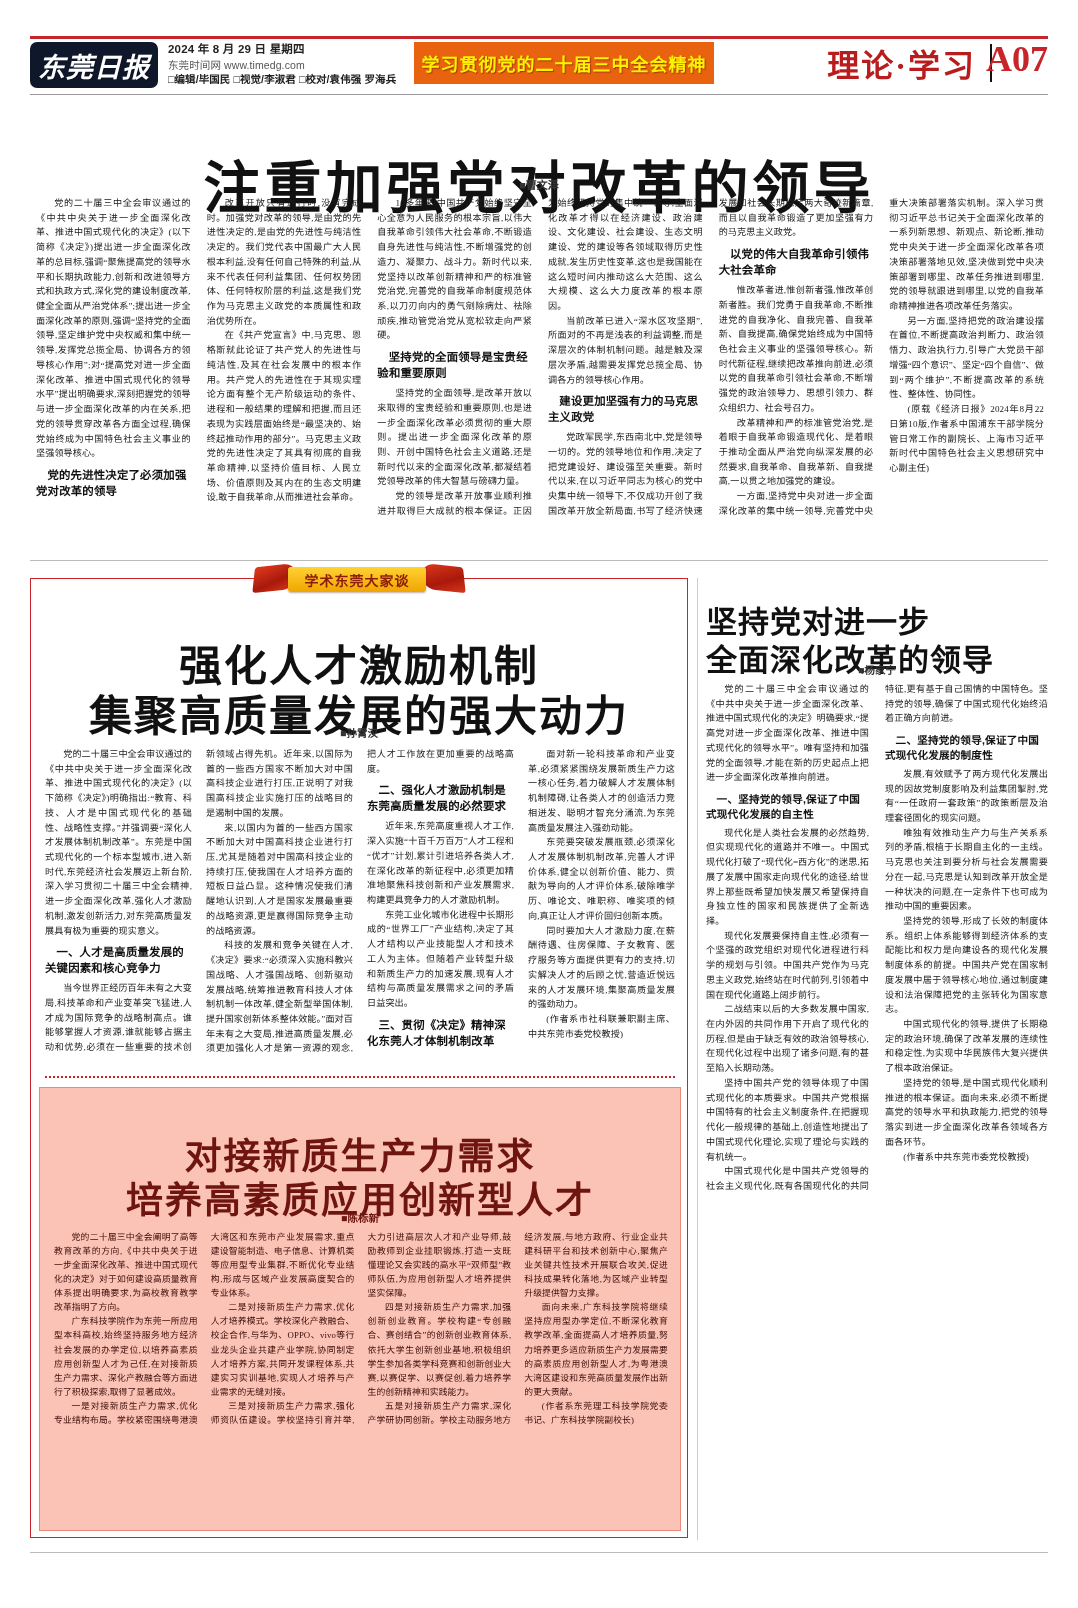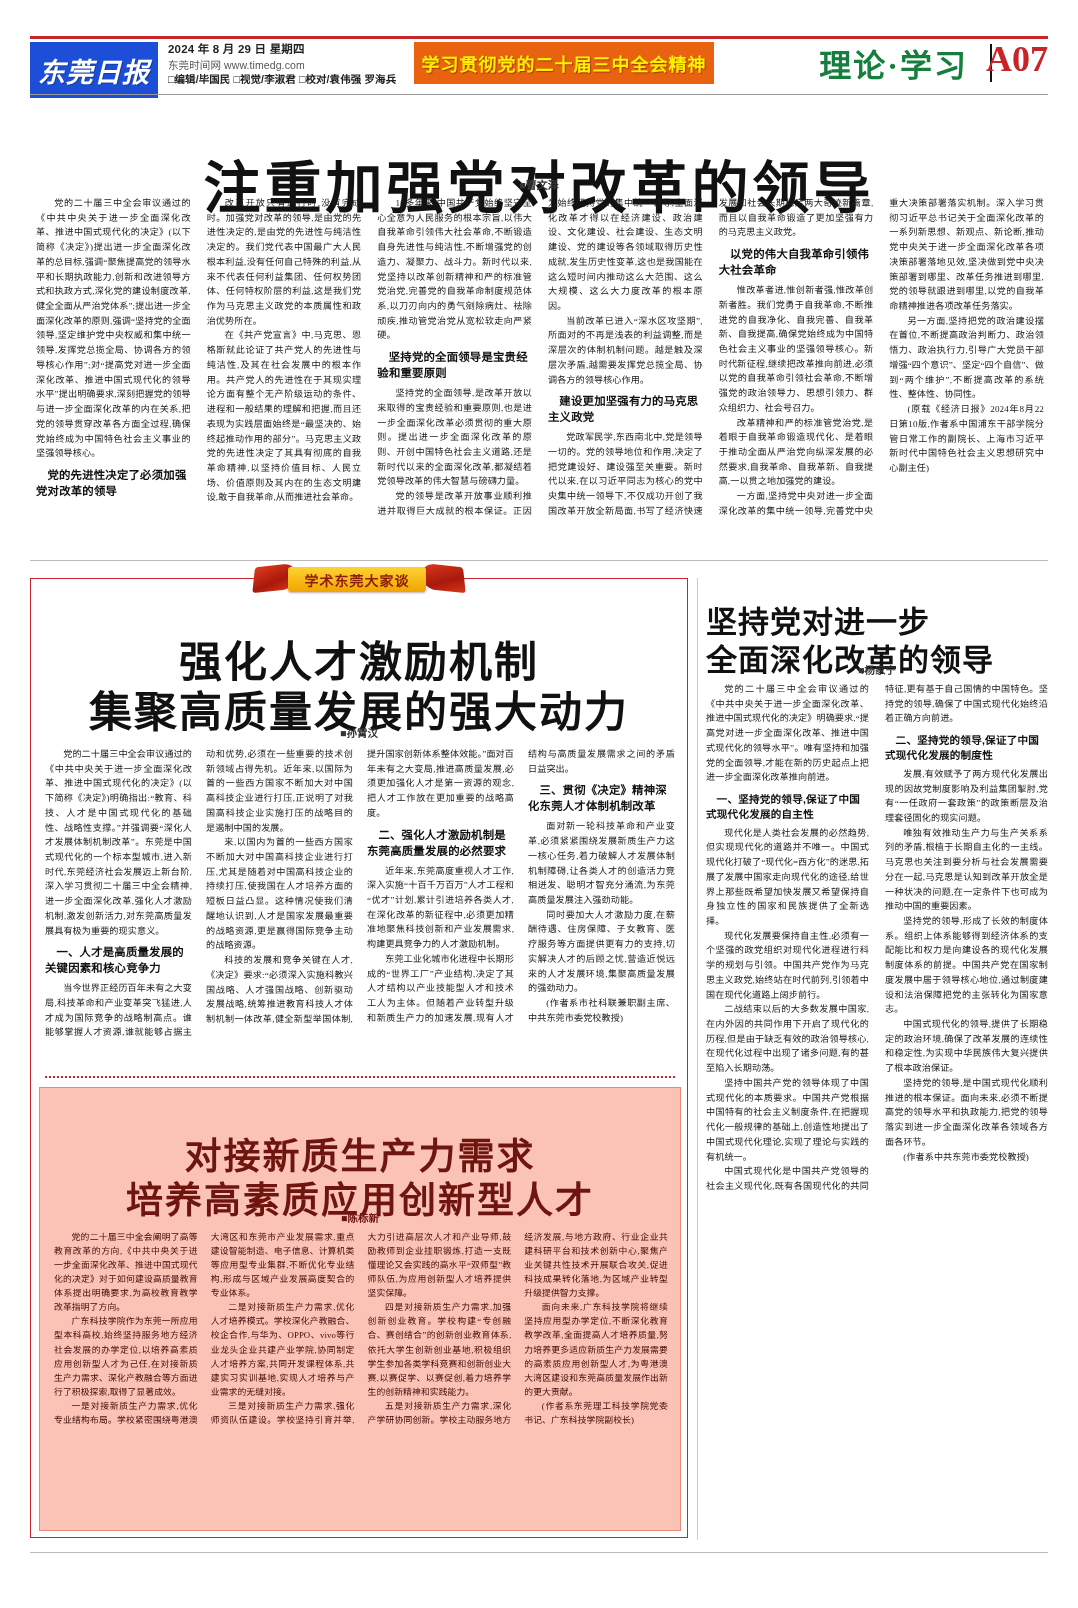--- a/index.html
+++ b/index.html
@@ -10,43 +10,44 @@
     font-family: "Liberation Serif", "DejaVu Serif", serif;
     color: #111;
     overflow: hidden;
   }
   .page { position: relative; width: 1078px; height: 1608px; padding: 0; }
 
   
   .masthead-rule-top { position:absolute; left:30px; top:36px; width:1018px; height:3px; background:#c4262c; }
   .masthead { position:absolute; left:30px; top:42px; width:1018px; height:48px; }
   .logo-box {
-    position:absolute; left:0; top:0; width:128px; height:56px;
-    background:#1d4ed8; color:#fff;
+    position:absolute; left:0; top:0; width:128px; height:46px;
+    background:#0f172a; color:#fff;
     display:flex; align-items:center; justify-content:center;
     font-family:"DejaVu Serif", serif; font-weight:700; font-size:27px;
     letter-spacing:1px; font-style:italic;
     text-shadow: 1px 1px 0 rgba(0,0,0,.25);
+    border-radius: 7px;
   }
   .pub-meta { position:absolute; left:138px; top:0px; line-height:1.38; }
   .pub-meta .l1 { font-family:"Liberation Sans", sans-serif; font-size:11.5px; font-weight:700; color:#222; letter-spacing:.2px; }
   .pub-meta .l2 { font-family:"Liberation Sans", sans-serif; font-size:10.5px; color:#555; letter-spacing:.1px; }
   .pub-meta .l3 { font-family:"Liberation Sans", sans-serif; font-size:10.5px; color:#222; font-weight:700; letter-spacing:.1px; }
   .campaign {
     position:absolute; left:384px; top:0px; width:300px; height:42px;
     background:#e8620f; color:#fff201;
     display:flex; align-items:center; justify-content:center;
     font-family:"Liberation Sans", sans-serif; font-weight:700; font-size:18px;
     letter-spacing:1px;
     text-shadow: 1px 1px 1px rgba(120,30,0,.6);
   }
   .section-name {
-    position:absolute; right:80px; top:-2px;
+    position:absolute; right:72px; top:-2px;
     font-family:"Liberation Serif", serif; font-weight:700; font-size:32px;
-    color:#15803d; letter-spacing:2px;
+    color:#b91c1c; letter-spacing:2px;
   }
   .sep-bar { position:absolute; right:56px; top:2px; width:2px; height:38px; background:#111; }
   .page-no {
     position:absolute; right:0px; top:-4px;
     font-family:"Liberation Serif", serif; font-weight:700; font-size:36px;
     color:#c8252b; letter-spacing:0px;
   }
   .masthead-rule-bot { position:absolute; left:30px; top:94px; width:1018px; height:1px; background:#999; }
 
   
@@ -102,21 +103,21 @@
     position:absolute; left:14px; top:6px; width:138px; height:25px;
     background:linear-gradient(180deg,#ffd233 0%, #f0a500 100%);
     border-radius:3px;
     display:flex; align-items:center; justify-content:center;
     font-family:"Liberation Sans", sans-serif; font-weight:700; font-size:14px;
     color:#8c1d09; letter-spacing:1px;
     box-shadow:0 1px 2px rgba(90,20,0,.35);
   }
   .a2-title {
     position:absolute; left:0; top:26px; width:100%;
-    text-align:center; font-family:Liberation Mono, monospace; font-weight:700;
+    text-align:center; font-family:Liberation Sans, sans-serif; font-weight:700;
     font-size:43px; line-height:1.18; letter-spacing:2px; color:#111;
   }
   .a2-byline {
     position:absolute; left:0; top:146px; width:100%; text-align:center;
     font-family:"Liberation Sans", sans-serif; font-size:10.5px; font-weight:700; color:#333;
   }
   .a2-body {
     position:absolute; left:14px; top:168px; width:630px; height:318px;
     column-count:4; column-gap:14px;
   }
@@ -233,20 +234,21 @@
       <p>党的二十届三中全会审议通过的《中共中央关于进一步全面深化改革、推进中国式现代化的决定》(以下简称《决定》)明确指出:“教育、科技、人才是中国式现代化的基础性、战略性支撑。”并强调要“深化人才发展体制机制改革”。东莞是中国式现代化的一个标本型城市,进入新时代,东莞经济社会发展迈上新台阶,深入学习贯彻二十届三中全会精神,进一步全面深化改革,强化人才激励机制,激发创新活力,对东莞高质量发展具有极为重要的现实意义。</p>
       <h3 class="sub-h">一、人才是高质量发展的关键因素和核心竞争力</h3>
       <p>当今世界正经历百年未有之大变局,科技革命和产业变革突飞猛进,人才成为国际竞争的战略制高点。谁能够掌握人才资源,谁就能够占据主动和优势,必须在一些重要的技术创新领域占得先机。近年来,以国际为首的一些西方国家不断加大对中国高科技企业进行打压,正说明了对我国高科技企业实施打压的战略目的是遏制中国的发展。</p>
       <p>来,以国内为首的一些西方国家不断加大对中国高科技企业进行打压,尤其是随着对中国高科技企业的持续打压,使我国在人才培养方面的短板日益凸显。这种情况使我们清醒地认识到,人才是国家发展最重要的战略资源,更是赢得国际竞争主动的战略资源。</p>
       <p>科技的发展和竞争关键在人才,《决定》要求:“必须深入实施科教兴国战略、人才强国战略、创新驱动发展战略,统筹推进教育科技人才体制机制一体改革,健全新型举国体制,提升国家创新体系整体效能。”面对百年未有之大变局,推进高质量发展,必须更加强化人才是第一资源的观念,把人才工作放在更加重要的战略高度。</p>
       <h3 class="sub-h">二、强化人才激励机制是东莞高质量发展的必然要求</h3>
       <p>近年来,东莞高度重视人才工作,深入实施“十百千万百万”人才工程和“优才”计划,累计引进培养各类人才,在深化改革的新征程中,必须更加精准地聚焦科技创新和产业发展需求,构建更具竞争力的人才激励机制。</p>
       <p>东莞工业化城市化进程中长期形成的“世界工厂”产业结构,决定了其人才结构以产业技能型人才和技术工人为主体。但随着产业转型升级和新质生产力的加速发展,现有人才结构与高质量发展需求之间的矛盾日益突出。</p>
       <h3 class="sub-h">三、贯彻《决定》精神深化东莞人才体制机制改革</h3>
       <p>面对新一轮科技革命和产业变革,必须紧紧围绕发展新质生产力这一核心任务,着力破解人才发展体制机制障碍,让各类人才的创造活力竞相迸发、聪明才智充分涌流,为东莞高质量发展注入强劲动能。</p>
+      <p>东莞要突破发展瓶颈,必须深化人才发展体制机制改革,完善人才评价体系,健全以创新价值、能力、贡献为导向的人才评价体系,破除唯学历、唯论文、唯职称、唯奖项的倾向,真正让人才评价回归创新本质。</p>
       <p>同时要加大人才激励力度,在薪酬待遇、住房保障、子女教育、医疗服务等方面提供更有力的支持,切实解决人才的后顾之忧,营造近悦远来的人才发展环境,集聚高质量发展的强劲动力。</p>
       <p class="src-note">(作者系市社科联兼职副主席、中共东莞市委党校教授)</p>
     </div>
 
     <div class="dotted-rule"></div>
 
     <div class="a3-box">
       <h2 class="a3-title">
         <span>对接新质生产力需求</span><br>
         <span>培养高素质应用创新型人才</span>

